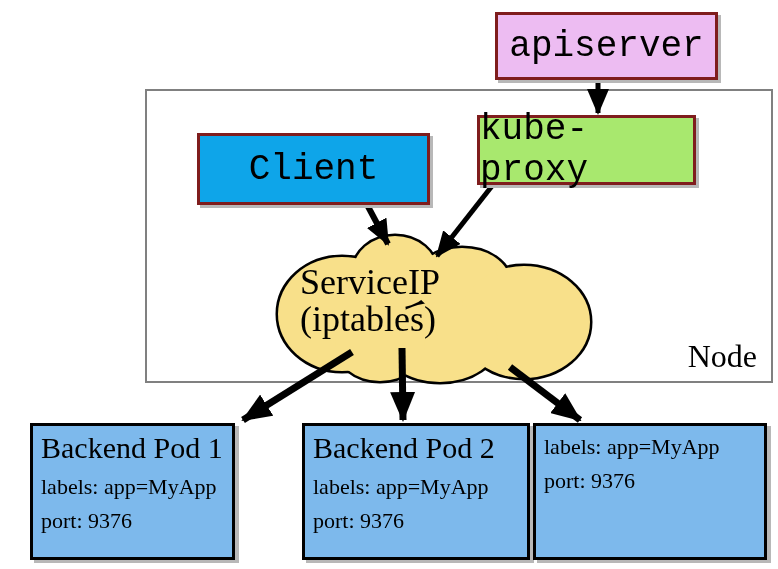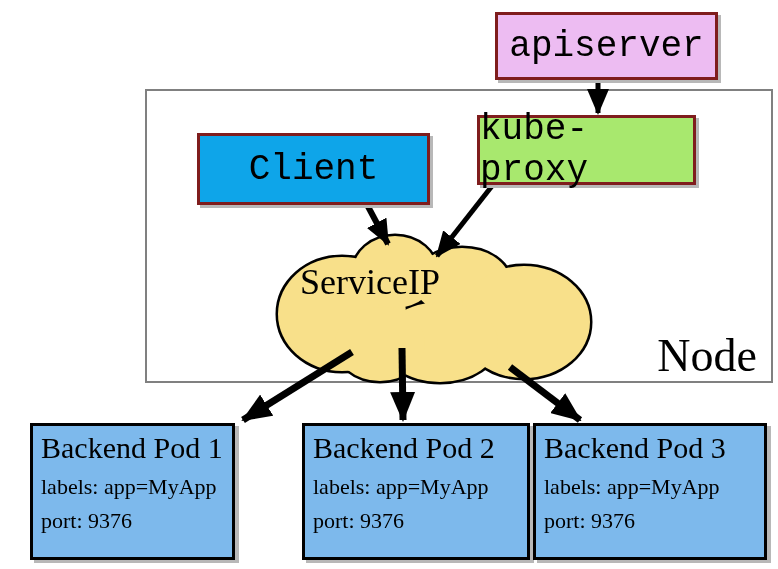--- a/index.html
+++ b/index.html
@@ -15,21 +15,21 @@
   .abs { position: absolute; }
   
   #node-box {
     left: 145px; top: 89px; width: 624px; height: 290px;
     border: 2px solid #808080;
     background: #ffffff;
   }
   #node-label {
     position: absolute;
     right: 14px; bottom: 2px;
-    font-size: 46px;
+    font-size: 32px;
     line-height: 46px;
   }
   
   .dbox {
     border: 3px solid #7f1d1d;
     box-shadow: 3px 3px 0 #b8b8b8;
     display: flex;
     align-items: center;
     justify-content: center;
     font-size: 36px;
@@ -104,20 +104,21 @@
     <line x1="598" y1="80" x2="598" y2="113" stroke="#000" stroke-width="5" marker-end="url(#ah)"></line>
     <line x1="356" y1="184" x2="388" y2="244" stroke="#000" stroke-width="6" marker-end="url(#ah)"></line>
     <line x1="492" y1="186" x2="437" y2="256" stroke="#000" stroke-width="5" marker-end="url(#ah)"></line>
     <line x1="352" y1="352" x2="243" y2="420" stroke="#000" stroke-width="7" marker-end="url(#ah-big)"></line>
     <line x1="402" y1="348" x2="403" y2="420" stroke="#000" stroke-width="7" marker-end="url(#ah-big)"></line>
     <line x1="510" y1="367" x2="580" y2="420" stroke="#000" stroke-width="7" marker-end="url(#ah-big)"></line>
   </svg>
 
   <div class="abs" id="cloud-text">
     <div>ServiceIP</div>
+    <div>(iptables)</div>
   </div>
 
   <div class="abs dbox" id="apiserver-box">
     <span>apiserver</span>
   </div>
   <div class="abs dbox" id="client-box">
     <span>Client</span>
   </div>
   <div class="abs dbox" id="kubeproxy-box">
     <span>kube-proxy</span>
@@ -127,18 +128,17 @@
     <div class="pod-title">Backend Pod 1</div>
     <div class="pod-line">labels: app=MyApp</div>
     <div class="pod-line">port: 9376</div>
   </div>
   <div class="abs pod" id="pod-2">
     <div class="pod-title">Backend Pod 2</div>
     <div class="pod-line">labels: app=MyApp</div>
     <div class="pod-line">port: 9376</div>
   </div>
   <div class="abs pod" id="pod-3">
-    <div class="pod-title">Backend Pod 3</div>
     <div class="pod-line">labels: app=MyApp</div>
     <div class="pod-line">port: 9376</div>
   </div>
 
 </div>
 
 </body></html>

